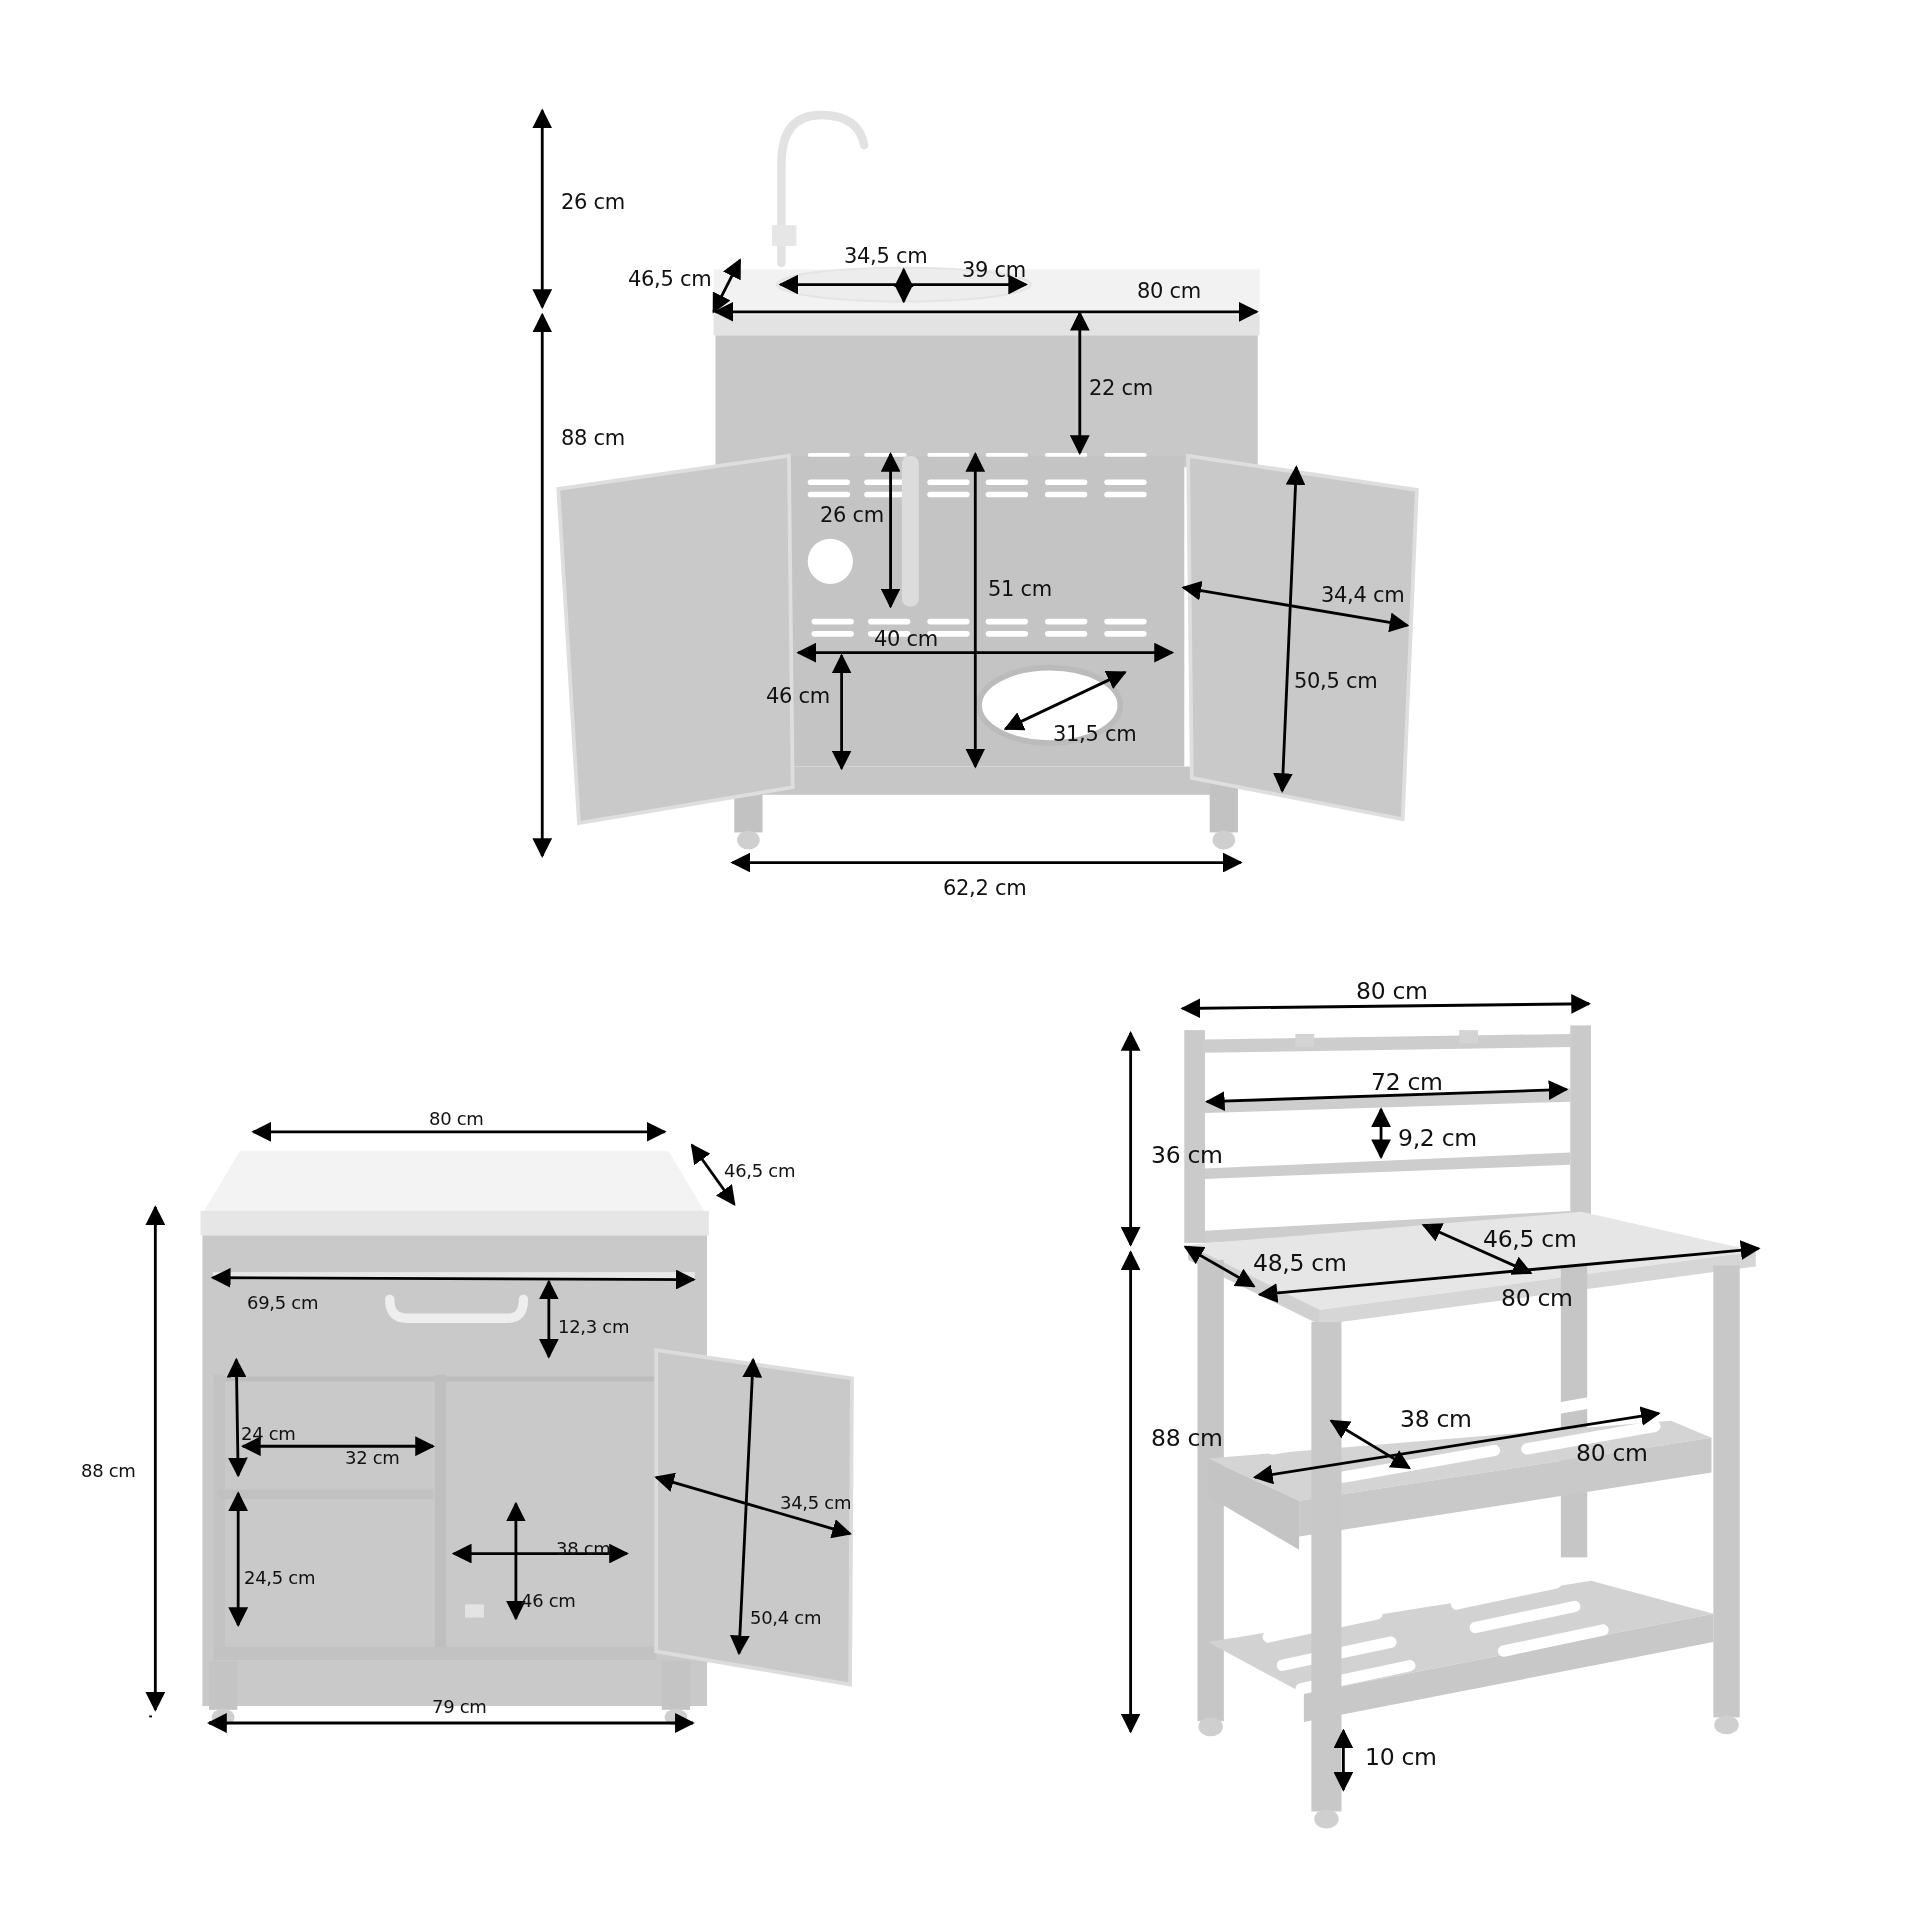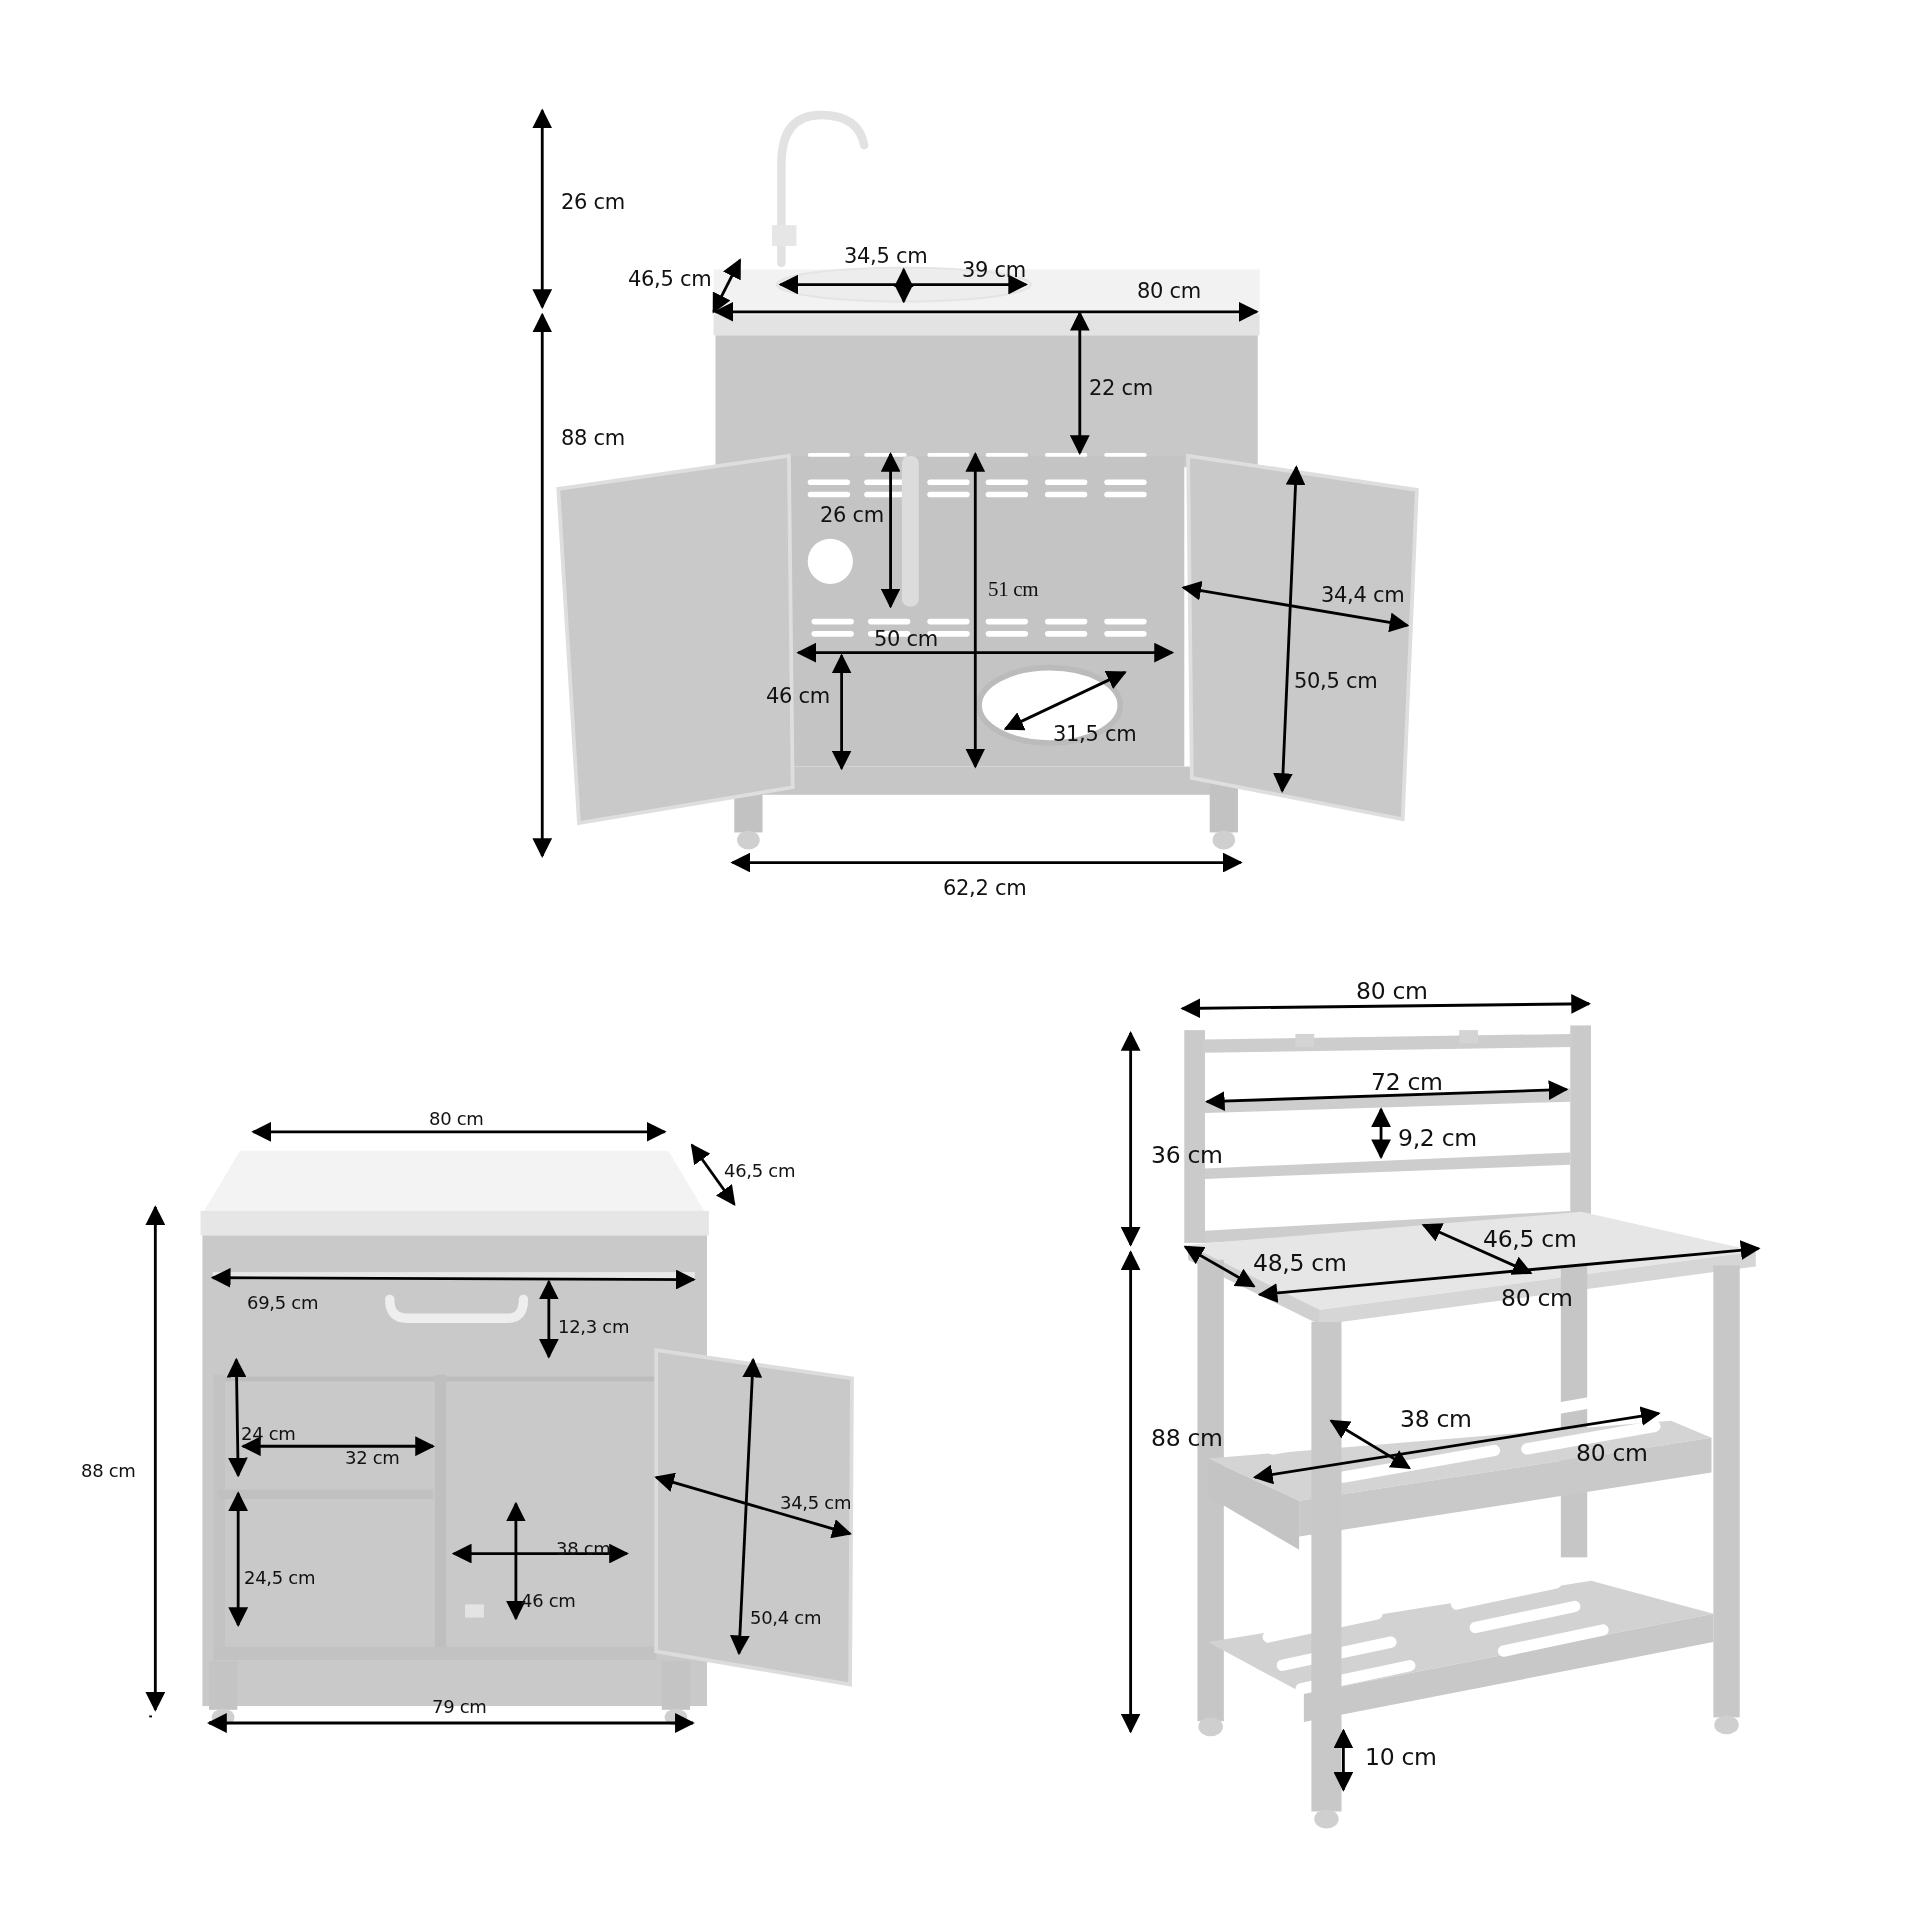--- a/index.html
+++ b/index.html
@@ -213,22 +213,22 @@
 </svg>
 
 <div class="lbl" style="left:561px;top:186px;">26 cm</div>
 <div class="lbl" style="left:561px;top:422px;">88 cm</div>
 <div class="lbl" style="left:628px;top:263px;">46,5 cm</div>
 <div class="lbl" style="left:844px;top:240px;">34,5 cm</div>
 <div class="lbl" style="left:962px;top:254px;">39 cm</div>
 <div class="lbl" style="left:1137px;top:275px;">80 cm</div>
 <div class="lbl" style="left:1089px;top:372px;">22 cm</div>
 <div class="lbl" style="left:820px;top:499px;">26 cm</div>
-<div class="lbl" style="left:988px;top:573px;font-family:Liberation Serif, serif;">51 cm</div>
-<div class="lbl" style="left:874px;top:623px;">50 cm</div>
+<div class="lbl" style="left:988px;top:573px;">51 cm</div>
+<div class="lbl" style="left:874px;top:623px;">40 cm</div>
 <div class="lbl" style="left:766px;top:680px;">46 cm</div>
 <div class="lbl" style="left:1053px;top:702px;margin-top:16px;">31,5 cm</div>
 <div class="lbl" style="left:1321px;top:579px;text-align:center;">34,4 cm</div>
 <div class="lbl" style="left:1294px;top:665px;">50,5 cm</div>
 <div class="lbl" style="left:943px;top:872px;">62,2 cm</div>
 
 <div class="lbl sm" style="left:429px;top:1104px;">80 cm</div>
 <div class="lbl sm" style="left:724px;top:1156px;">46,5 cm</div>
 <div class="lbl sm" style="left:81px;top:1456px;">88 cm</div>
 <div class="lbl sm" style="left:247px;top:1288px;">69,5 cm</div>

